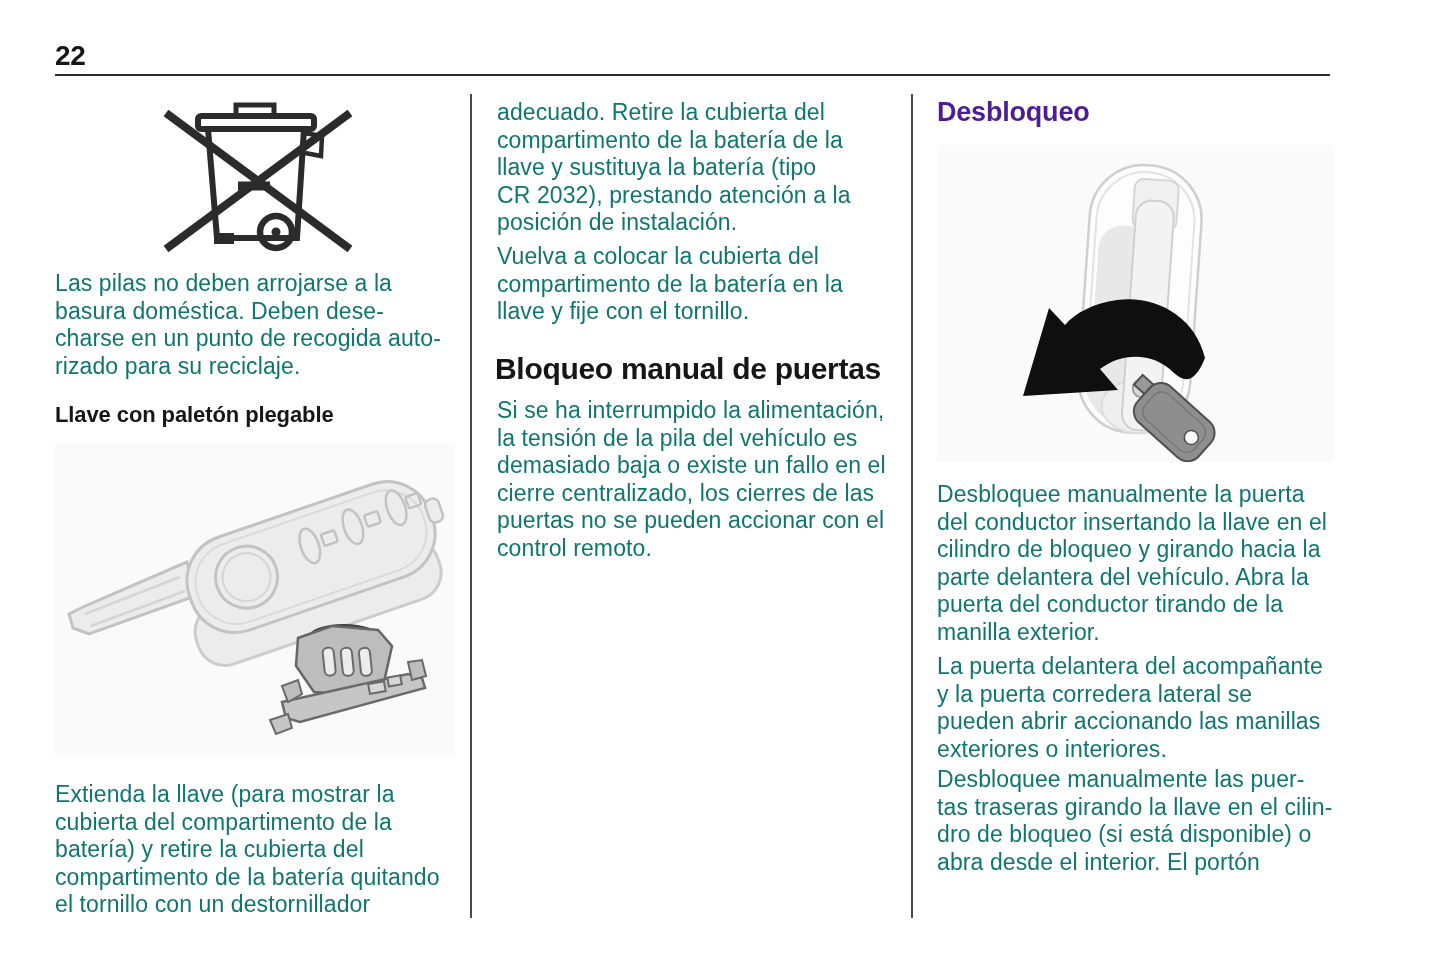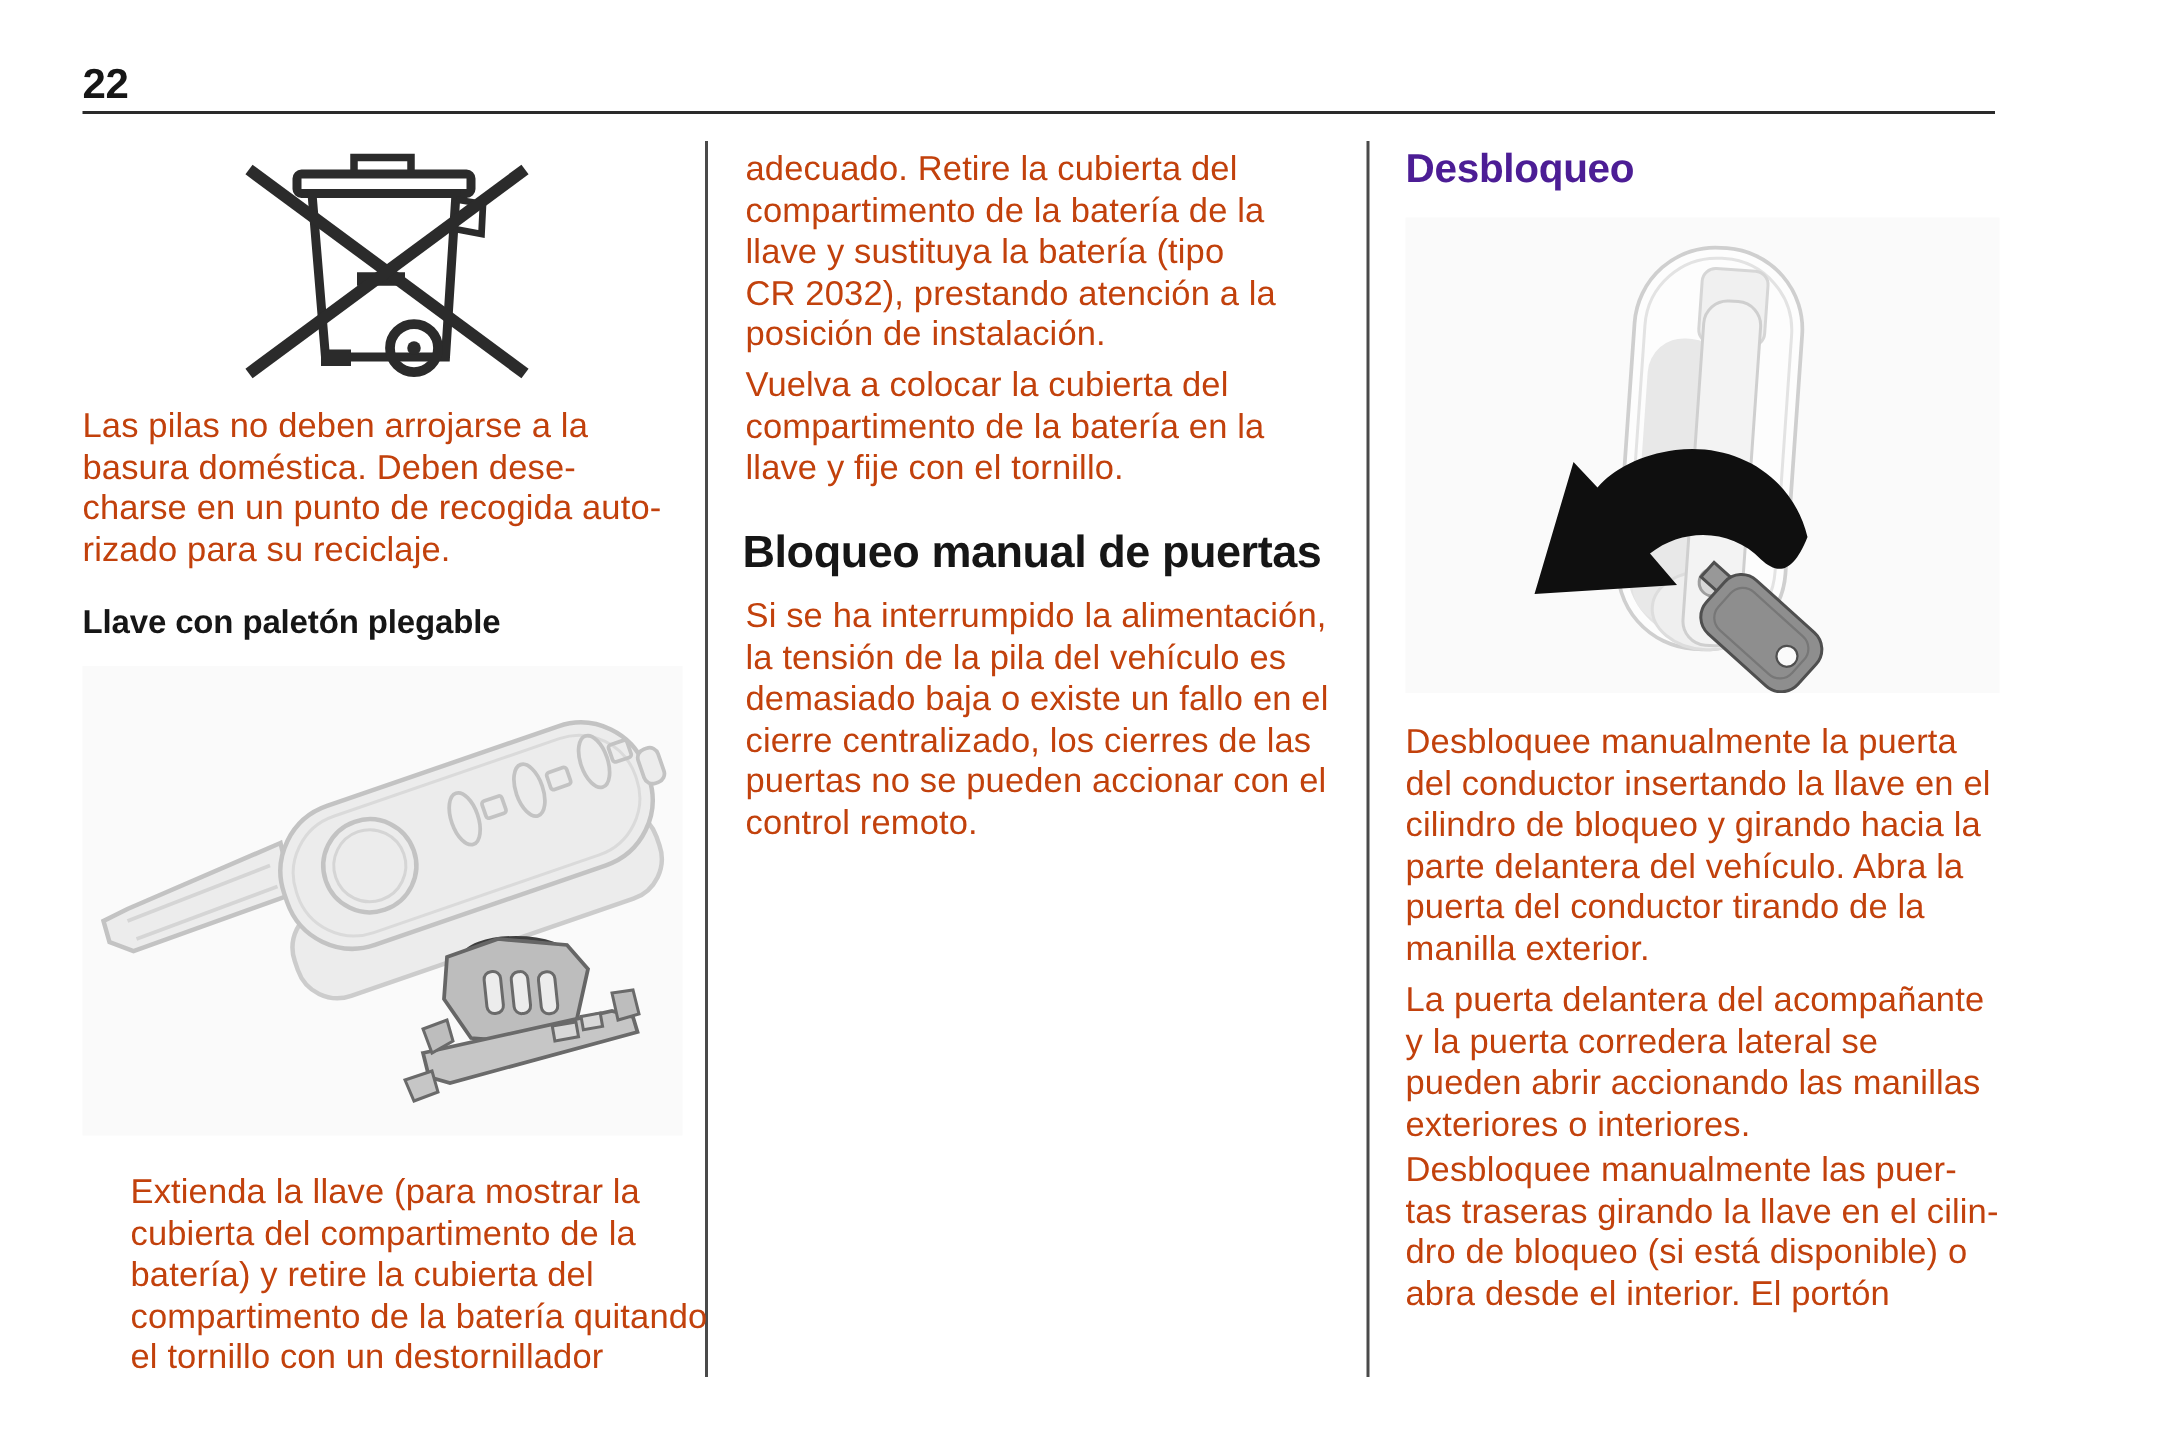--- a/index.html
+++ b/index.html
@@ -5,21 +5,21 @@
   html,body { margin:0; padding:0; }
   body {
     width:1445px; height:965px; position:relative; overflow:hidden;
     background:#ffffff; color:#1e1e1e;
     font-family:"Liberation Sans", sans-serif;
   }
   .abs { position:absolute; }
   .body-text {
     position:absolute; margin:0;
     font-size:23px; line-height:27.6px; letter-spacing:0.1px;
-    white-space:pre; color:#c2410c;
+    white-space:pre; color:#0f766e;
   }
   .h-page {
     position:absolute; margin:0; font-size:28px; font-weight:bold;
     letter-spacing:-0.3px; color:#161616;
   }
   .h-section {
     position:absolute; margin:0; font-size:30px; font-weight:bold;
     letter-spacing:-0.3px; color:#161616;
   }
   .h-sub {
@@ -113,21 +113,21 @@
             <rect x="88" y="58" width="16" height="10"></rect>
             <rect x="108" y="55" width="13" height="9"></rect>
           </g>
           <path d="M2,62 L18,56 L22,70 L8,78 Z" fill="#bdbdbd" stroke="#6a6a6a" stroke-width="2"></path>
           <path d="M128,38 L142,36 L146,52 L132,56 Z" fill="#bdbdbd" stroke="#6a6a6a" stroke-width="2"></path>
           <path d="M-10,96 L8,90 L12,104 L-4,110 Z" fill="#c6c6c6" stroke="#6a6a6a" stroke-width="2"></path>
         </g>
       </svg>
     </div>
 
-    <p class="body-text" style="left:55px; top:781px;margin-left:32px;">Extienda la llave (para mostrar la
+    <p class="body-text" style="left:55px; top:781px;">Extienda la llave (para mostrar la
 cubierta del compartimento de la
 batería) y retire la cubierta del
 compartimento de la batería quitando
 el tornillo con un destornillador</p>
   </section>
 
   <section>
     <p class="body-text" style="left:497px; top:99px;">adecuado. Retire la cubierta del
 compartimento de la batería de la
 llave y sustituya la batería (tipo

